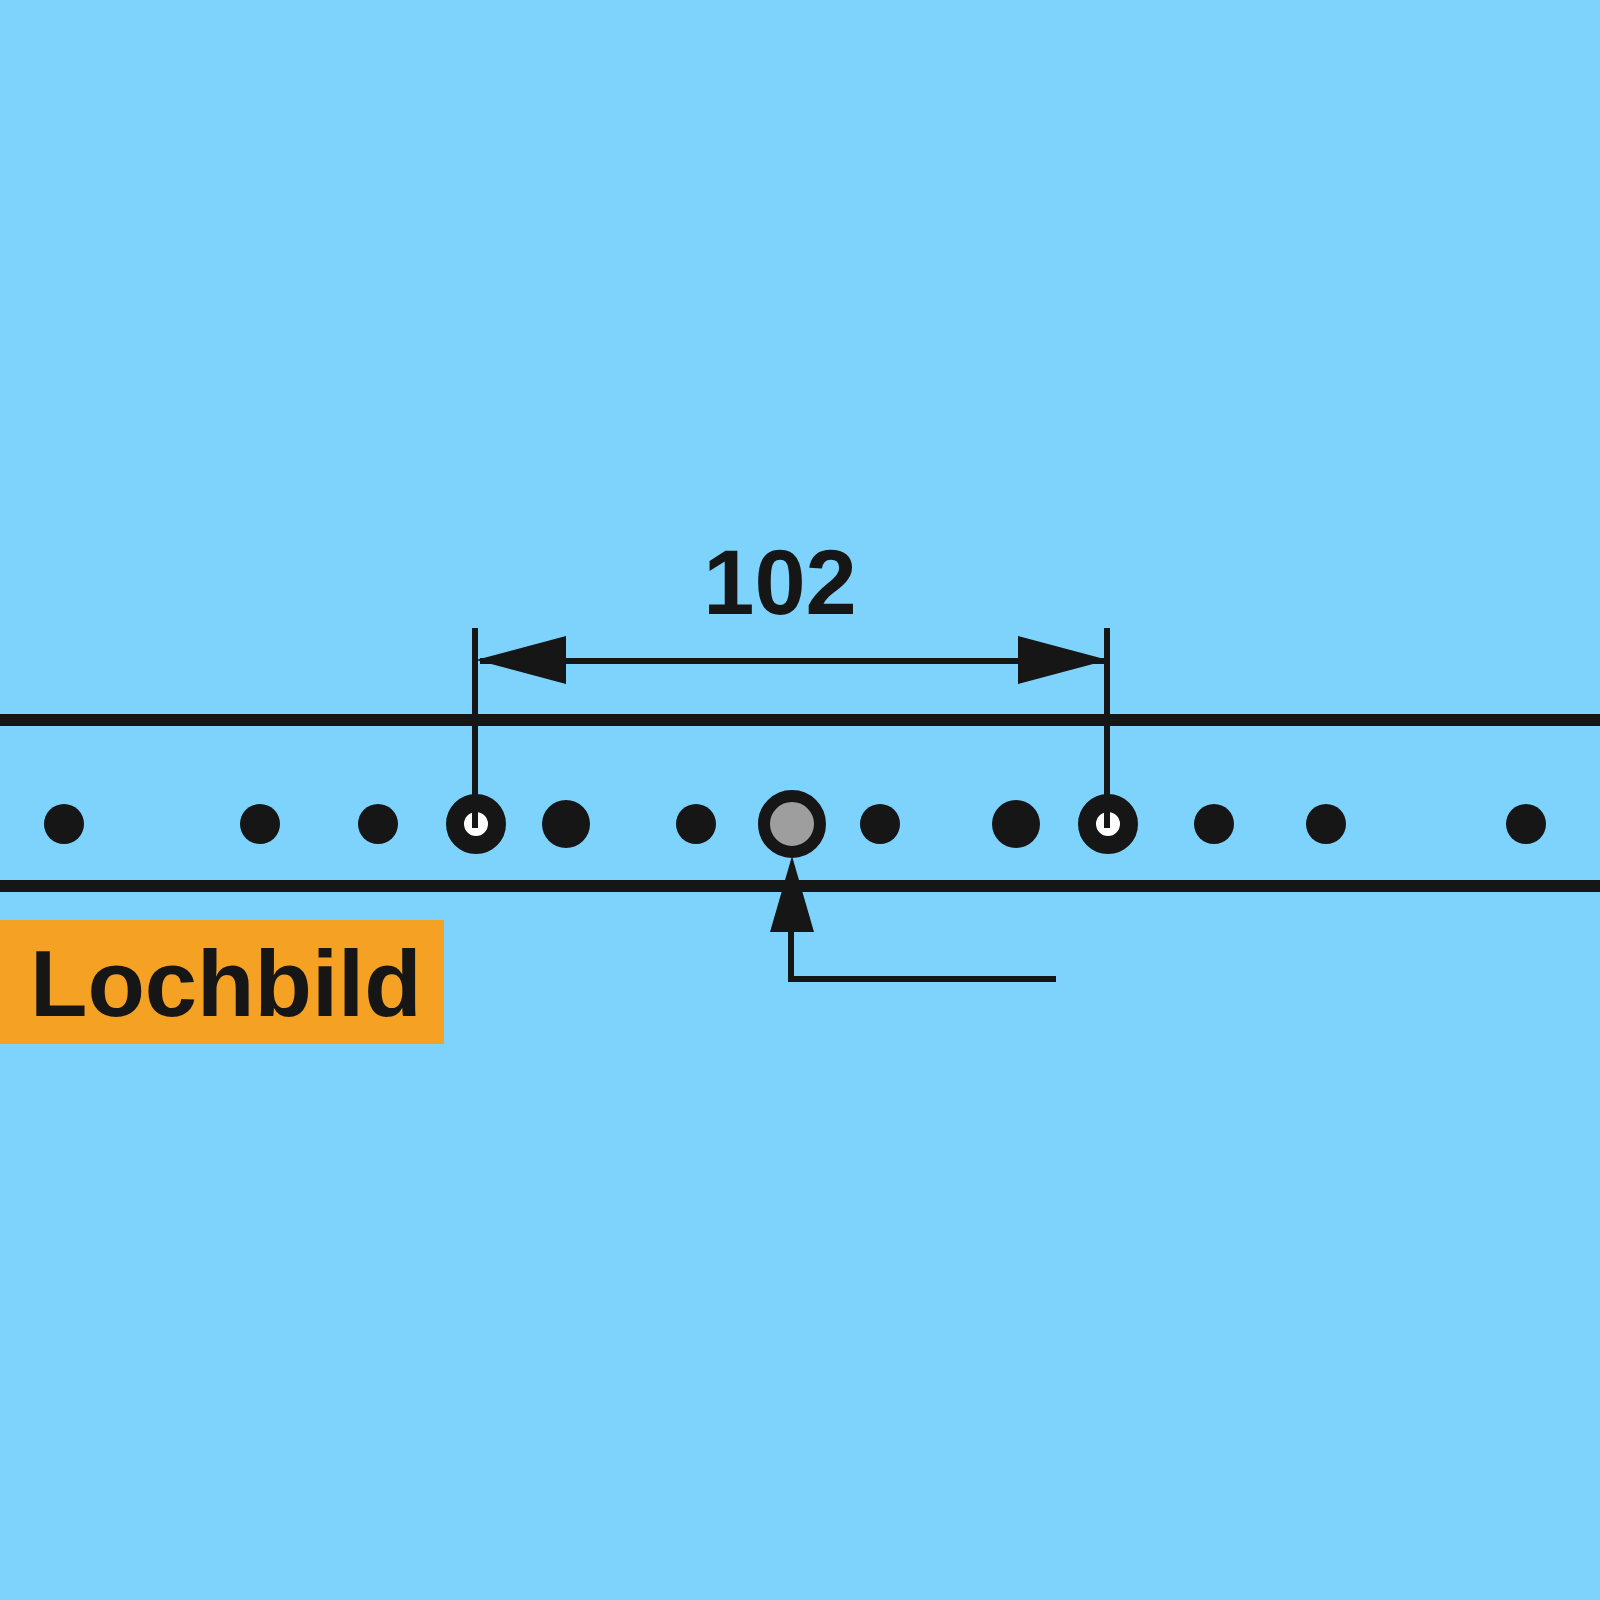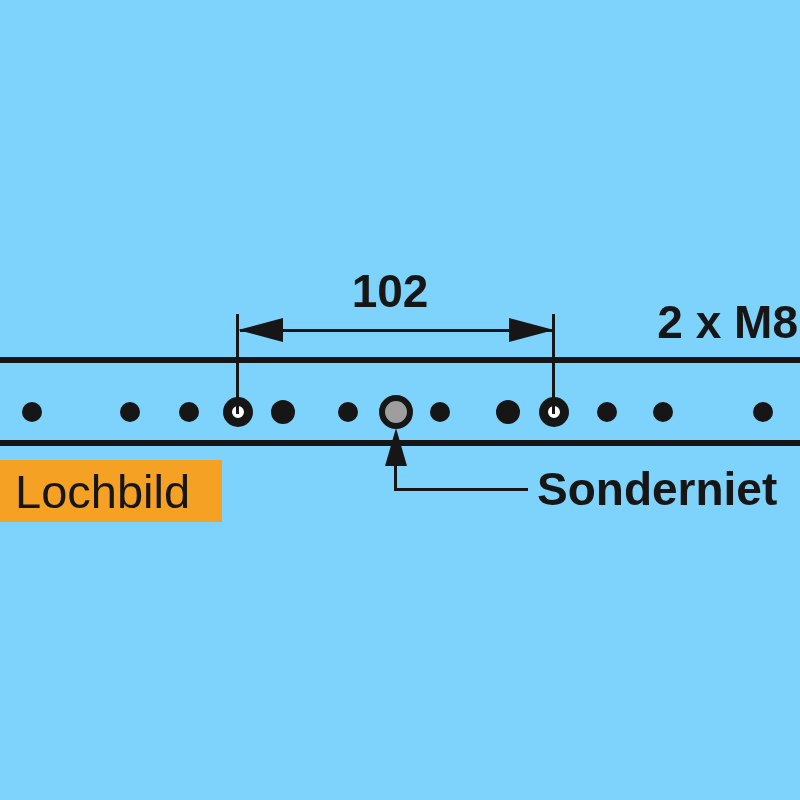--- a/index.html
+++ b/index.html
@@ -106,21 +106,21 @@
     top: 460px;
     width: 222px;
     height: 62px;
     background: #f5a124;
     display: flex;
     align-items: center;
   }
   .lochbild-badge .txt {
     padding-left: 15px;
     font-size: 47px;
-    font-weight: 400;
+    font-weight: 700;
     color: #161616;
     white-space: nowrap;
   }
 
   
   .callout-arrow-up {
     position: absolute;
     left: 385px;
     top: 428px;
     width: 0; height: 0;
@@ -155,21 +155,20 @@
     color: #161616;
     white-space: nowrap;
   }
 </style>
 </head>
 <body>
 
 <div class="canvas">
 
   <div class="dim-label">102</div>
-  <div class="thread-label">2 x M8</div>
 
   <div class="ext-line" style="left:236px;"></div>
   <div class="ext-line" style="left:552px;"></div>
   <div class="dim-line" style="left:240px; width:312px;"></div>
   <div class="arrow-left" style="left:238px;"></div>
   <div class="arrow-right" style="left:509px;"></div>
 
   <div class="rail-line top"></div>
   <div class="rail-line bottom"></div>
   <div id="hole-row">
@@ -188,15 +187,14 @@
       <div class="hole plain" style="left: 763px;"></div>
     </div>
 
   <div class="lochbild-badge">
     <span class="txt">Lochbild</span>
   </div>
 
   <div class="callout-arrow-up"></div>
   <div class="callout-shaft"></div>
   <div class="callout-leader"></div>
-  <div class="sonderniet-label">Sonderniet</div>
 
 </div>
 
 </body></html>

